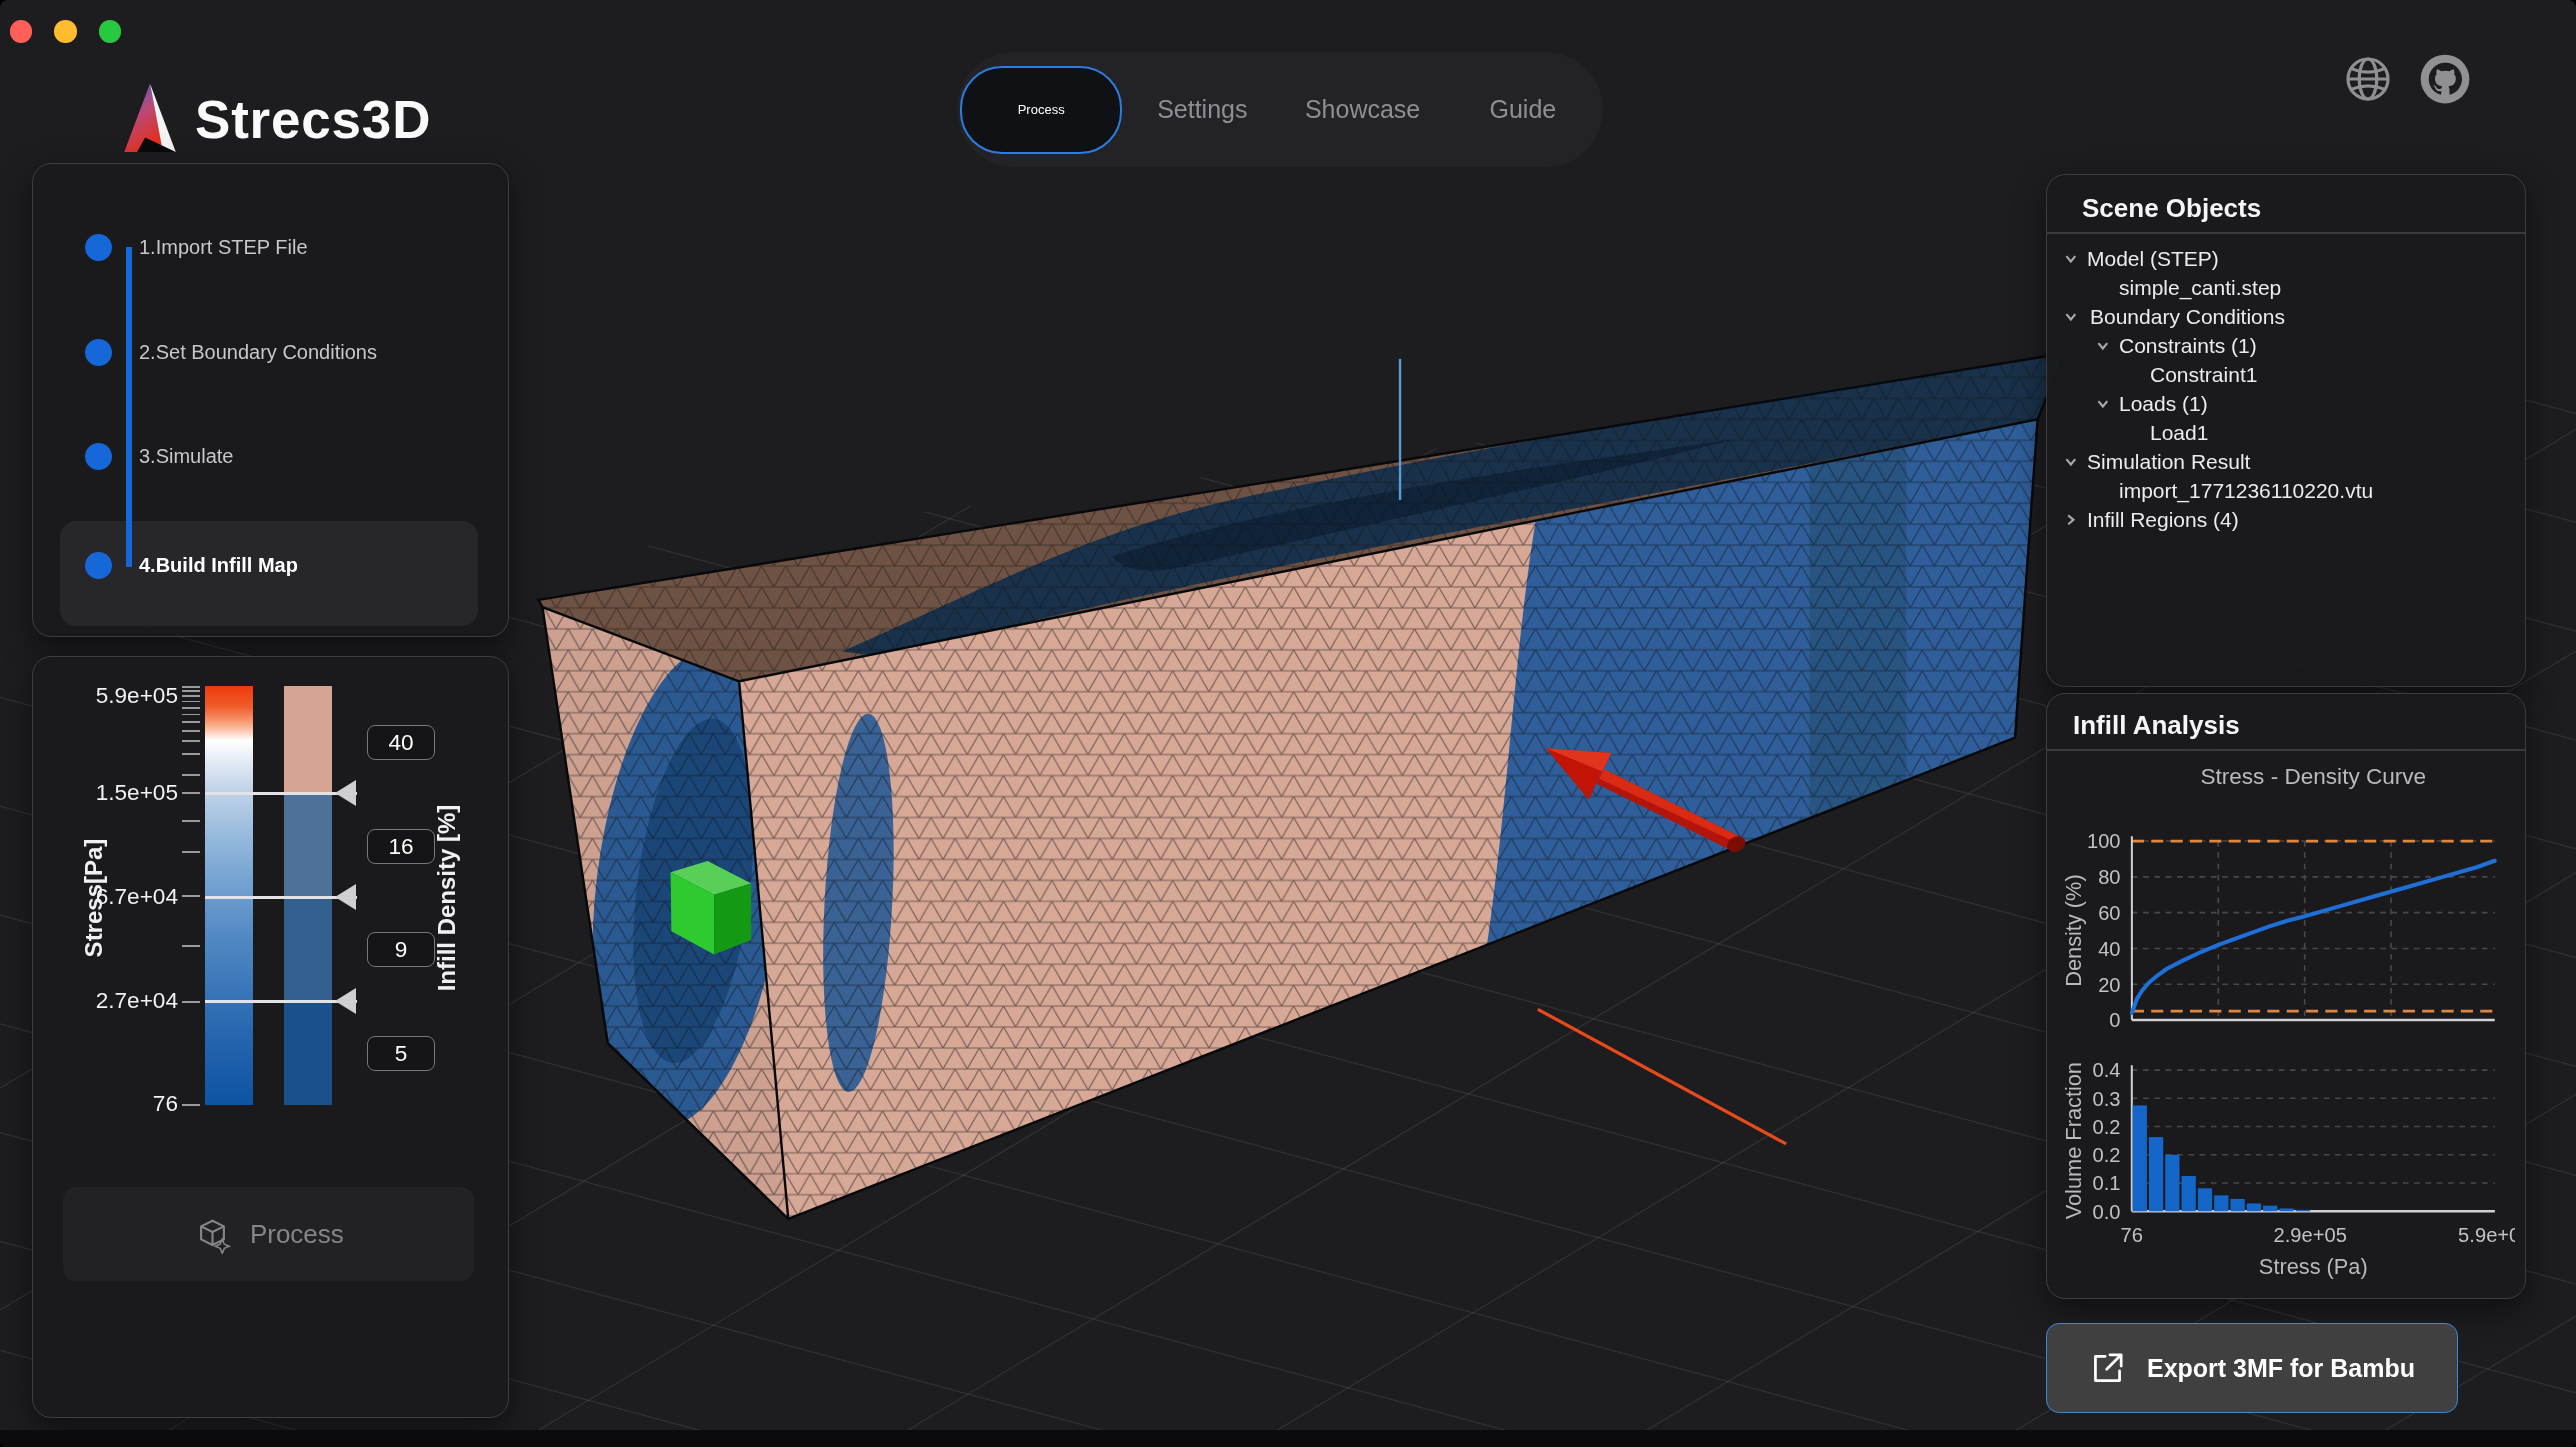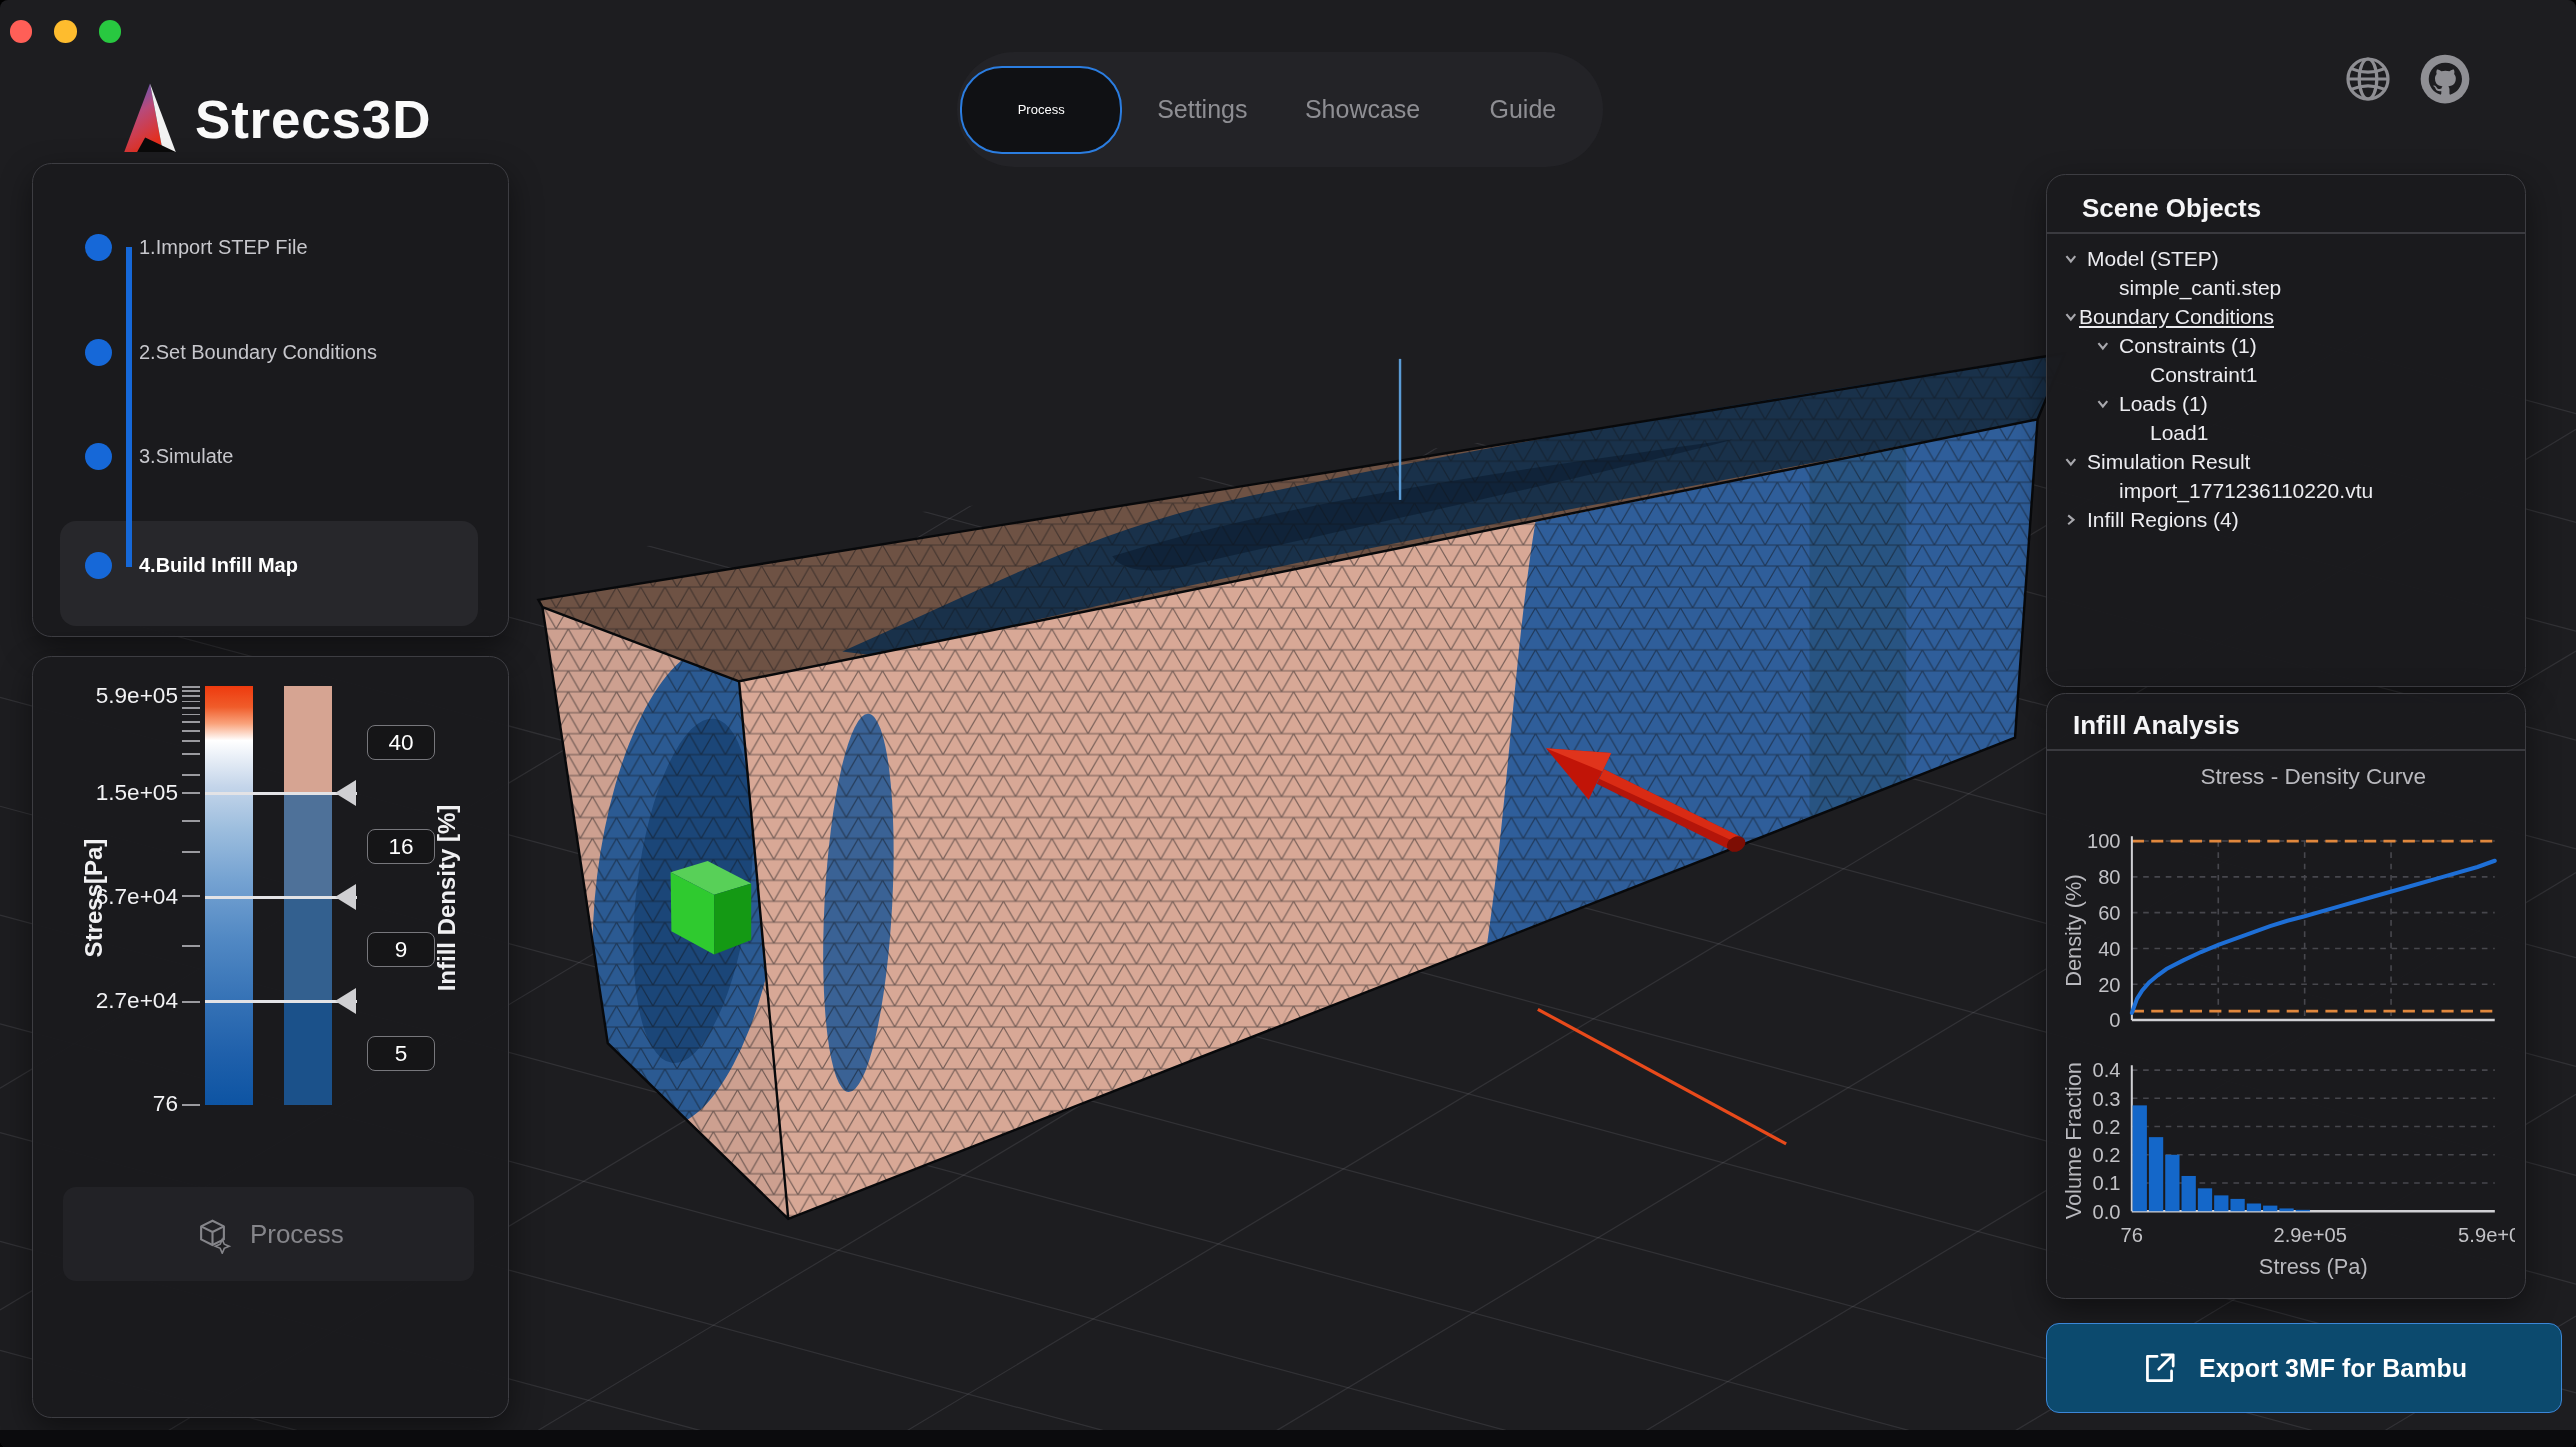--- a/index.html
+++ b/index.html
@@ -56,21 +56,21 @@
   .tree-row .tl{position:absolute;white-space:nowrap;}
 
   
   #infill-panel{left:2046px;top:693px;width:480px;height:606px;}
   #infill-panel .panel-h{position:absolute;left:26px;top:16px;}
   #infill-panel .panel-div{top:55px;}
   #chart1{position:absolute;left:13px;top:64px;}
   #chart2{position:absolute;left:13px;top:347px;}
 
   
-  #export-btn{position:absolute;left:2046px;top:1323px;width:516px;height:90px;background:#0c4a6e;border:1.6px solid #3c87d8;border-radius:13px;color:#fff;font-size:25px;font-weight:700;display:flex;align-items:center;justify-content:center;gap:21px;font-family:"Liberation Sans",sans-serif;}
+  #export-btn{position:absolute;left:2046px;top:1323px;width:412px;height:90px;background:#404040;border:1.6px solid #3c87d8;border-radius:13px;color:#fff;font-size:25px;font-weight:700;display:flex;align-items:center;justify-content:center;gap:21px;font-family:"Liberation Sans",sans-serif;}
 
   .bottom-strip{position:absolute;left:0;bottom:0;width:100%;height:17.7px;background:#0b0b0d;}
 </style>
 </head>
 <body>
 
 <div class="window">
 
   <svg id="scene" width="2576" height="1448" viewBox="0 0 3196 1796">
     <defs>
@@ -296,21 +296,21 @@
           </svg>
           <span class="tl" style="left: 40px;">Model (STEP)</span>
         </div>
         <div class="tree-row">
           <span class="tl" style="left: 72px;">simple_canti.step</span>
         </div>
         <div class="tree-row">
           <svg viewBox="0 0 20 20" class="chev" style="left: 14.5px;">
             <path d="M5 7 L10 13 L15 7" fill="none" stroke="#a8a8ad" stroke-width="2.4"></path>
           </svg>
-          <span class="tl" style="left: 32px; text-decoration: underline;">Boundary Conditions</span>
+          <span class="tl" style="left: 43px;">Boundary Conditions</span>
         </div>
         <div class="tree-row">
           <svg viewBox="0 0 20 20" class="chev" style="left: 47px;">
             <path d="M5 7 L10 13 L15 7" fill="none" stroke="#a8a8ad" stroke-width="2.4"></path>
           </svg>
           <span class="tl" style="left: 72px;">Constraints (1)</span>
         </div>
         <div class="tree-row">
           <span class="tl" style="left: 103px;">Constraint1</span>
         </div>

